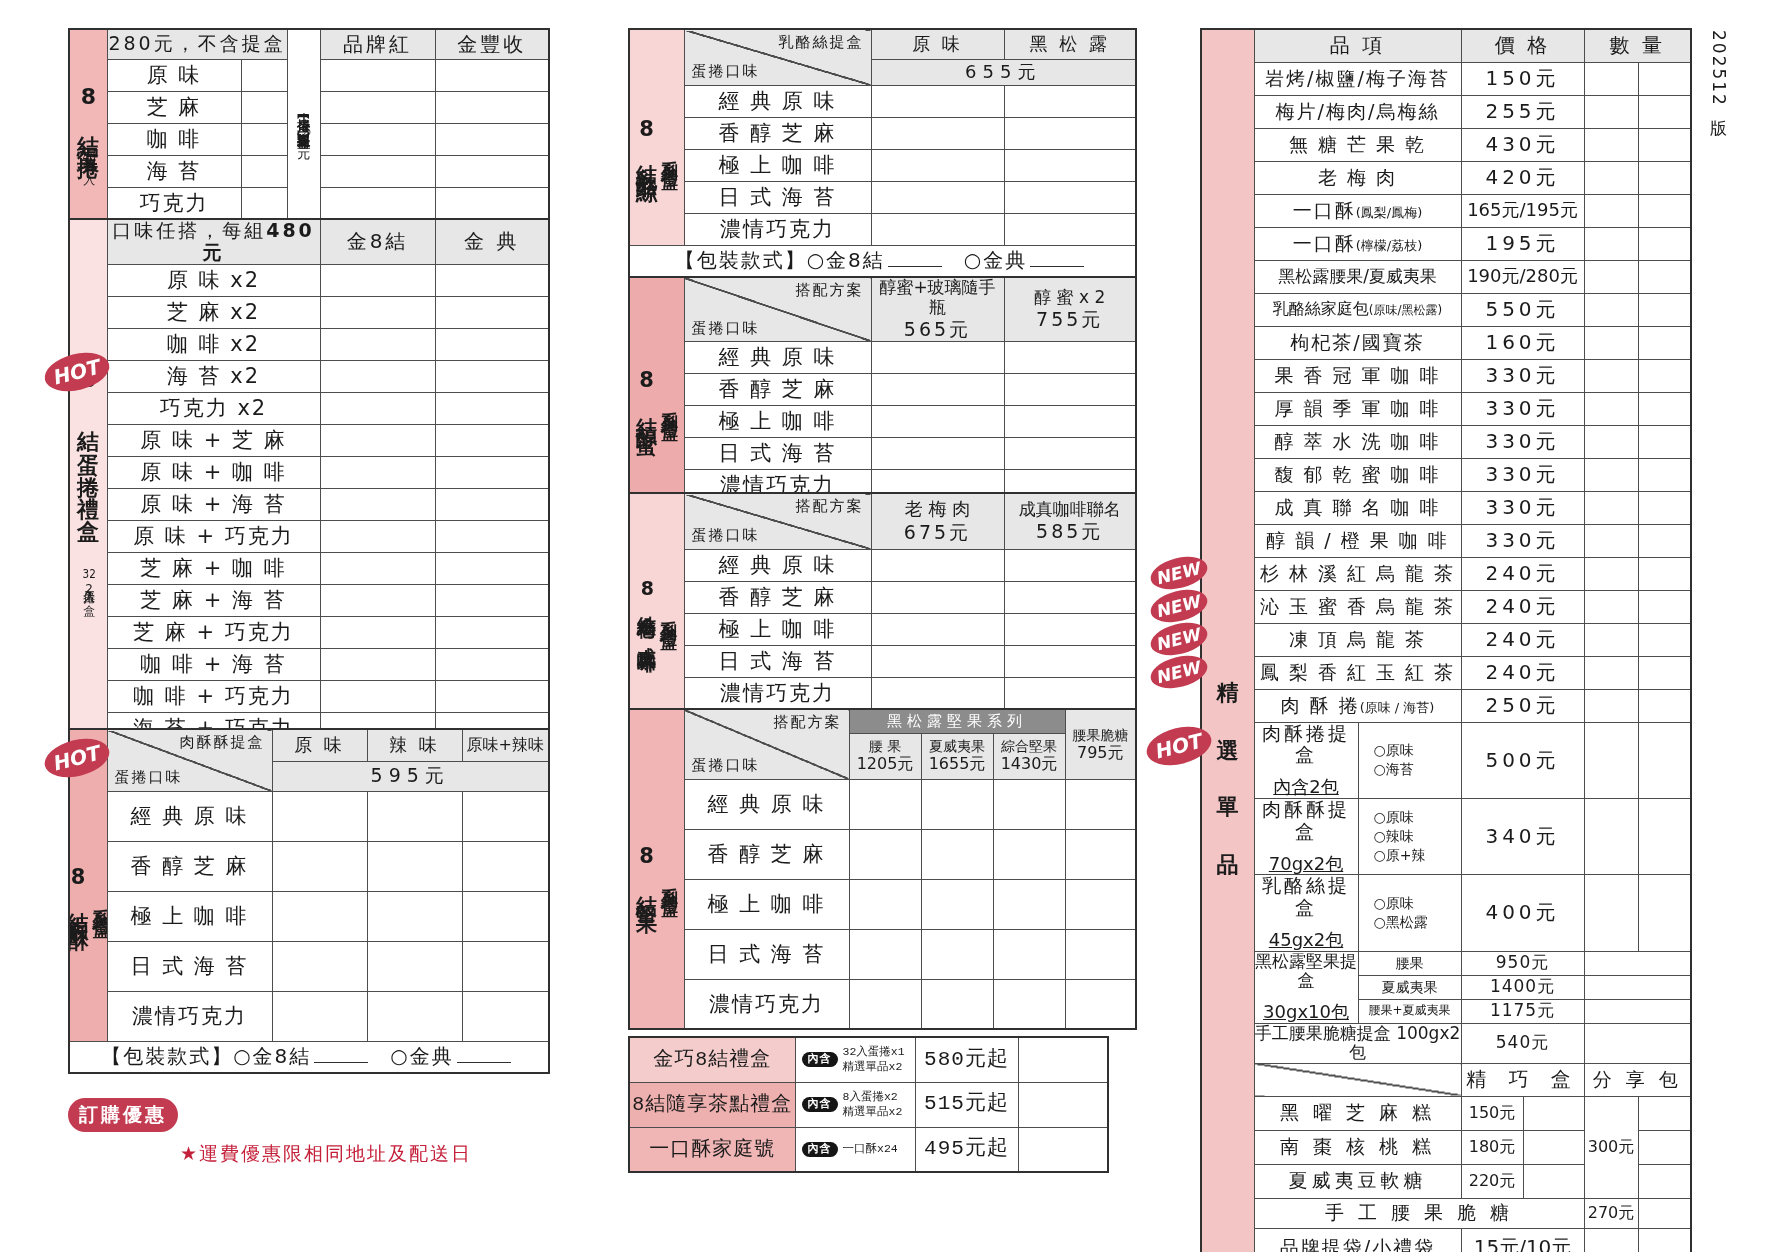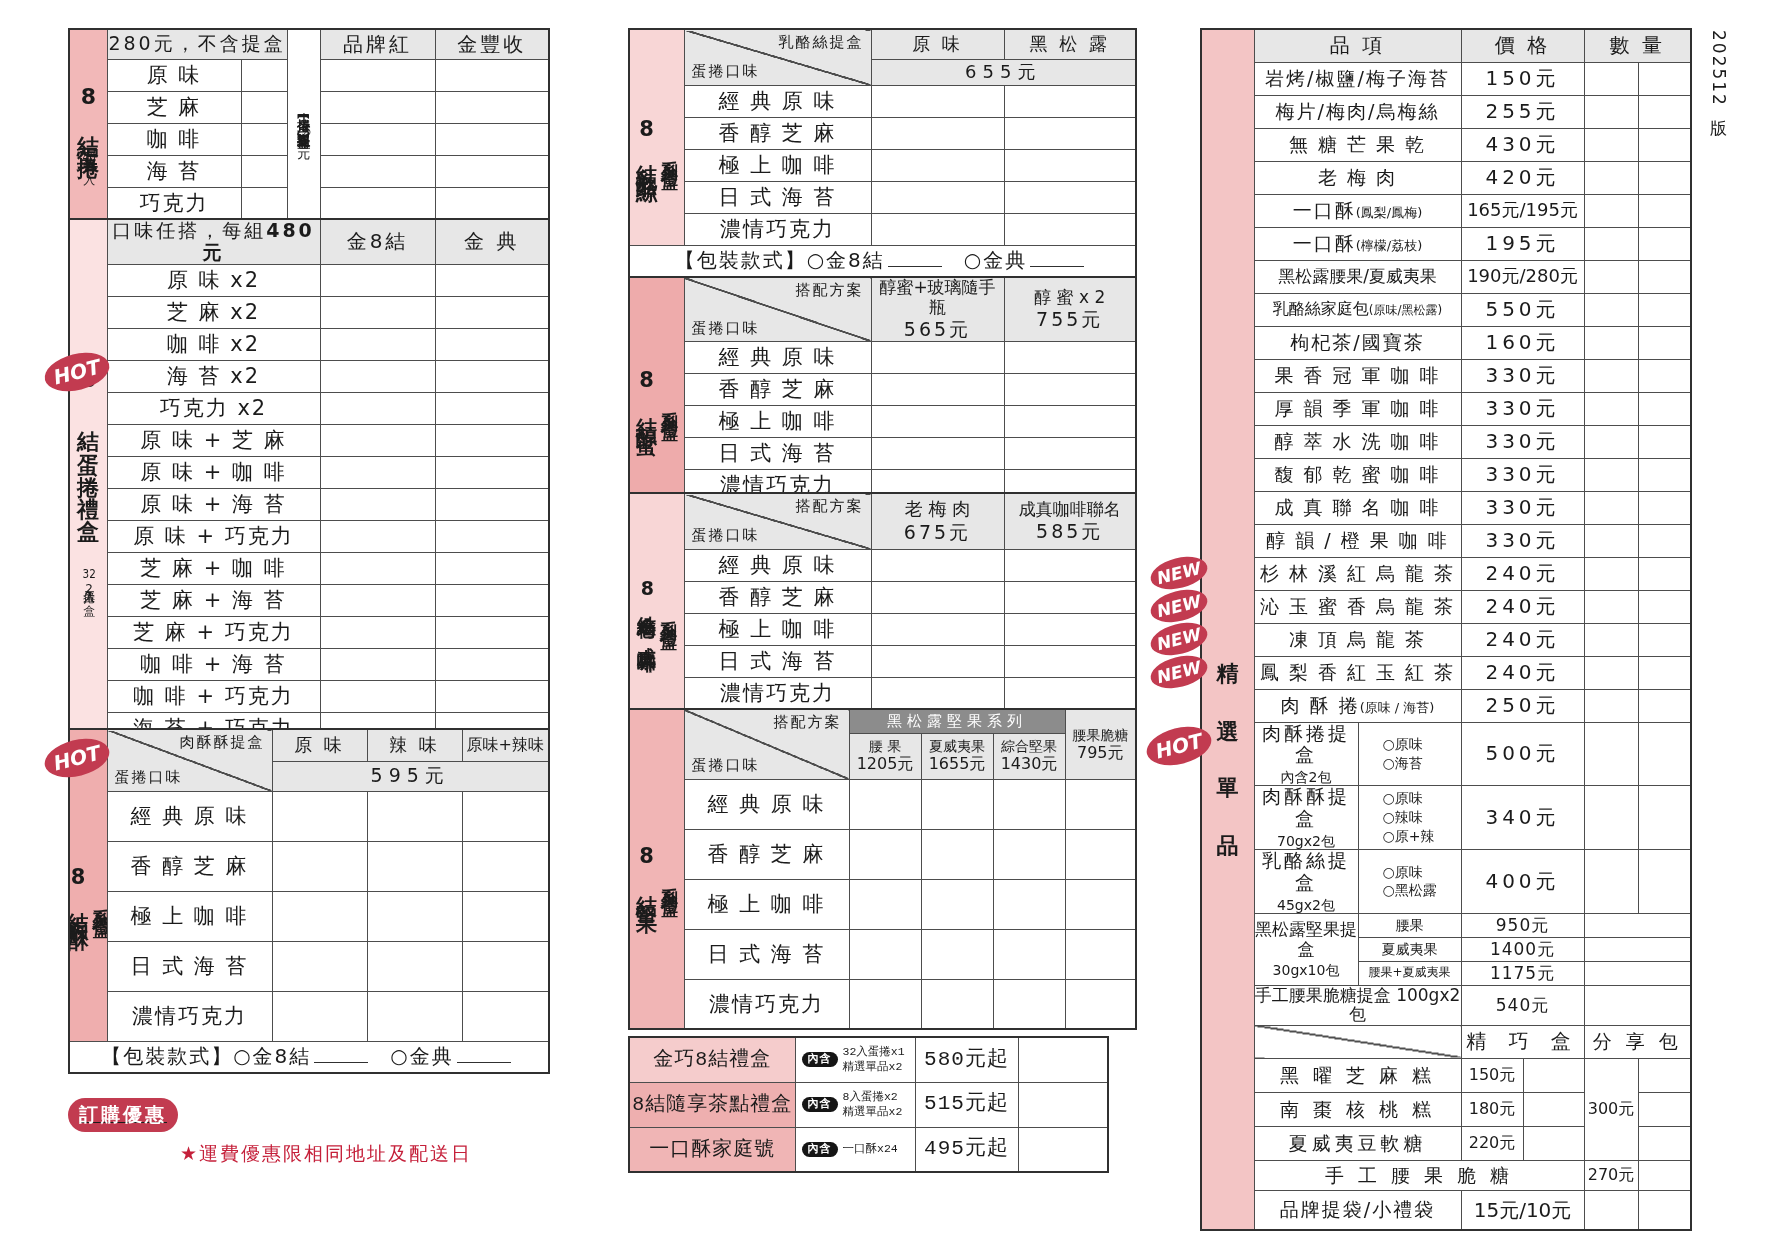--- a/index.html
+++ b/index.html
@@ -36,41 +36,41 @@
   .subcol div.l1 { font-size:14px; } .subcol div.l2 { font-size:16px; margin-top:1px; }
   .footer-row { font-size:20px; letter-spacing:2px; background:#fff; }
   .uline { display:inline-block; width:54px; border-bottom:1.8px solid #303030; height:16px; margin:0 6px 0 3px; }
   
   .pname { font-size:19px; letter-spacing:2px; }
   .pnote { font-size:13px; letter-spacing:0; }
   .pprice { font-size:20px; letter-spacing:4px; }
   .pp-n { font-size:18px; letter-spacing:0; }
   .pp-s { font-size:17px; letter-spacing:1px; }
   .pname2 .n1 { font-size:19px; letter-spacing:3px; display:block; }
-  .pname2 .n2 { font-size:14px; display:block; margin-top:3px; }
-  .opts { font-size:14px; text-align:left; padding-left:24px; line-height:1.35; }
+  .pname2 .n2 { font-size:18px; display:block; margin-top:11px;text-decoration:underline; }
+  .opts { font-size:14px; text-align:left; padding-left:15px; line-height:1.35; }
   .opt-s { font-size:14px; }
   .shead { font-size:20px; letter-spacing:8px; }
   .sname { font-size:19px; letter-spacing:4px; }
   .sprice { font-size:16px; letter-spacing:0; }
   .qcell { background:#fff; }
   
   .gname { font-size:20px; letter-spacing:1px; }
   .gcontain { display:flex; align-items:center; justify-content:flex-start; gap:5px; padding-left:6px; }
   .cbadge { background:#151515; color:#fff; border-radius:9px; font-size:11px; font-weight:bold; padding:1px 6px; letter-spacing:1px; flex:0 0 auto; }
   .clines { font-size:11.5px; text-align:left; line-height:1.25; }
   .gprice { font-size:21px; letter-spacing:1px; }
   
   .oval { position:absolute; background:#c23b50; color:#fff; font-weight:bold; font-style:italic;
           border-radius:50%; display:flex; align-items:center; justify-content:center; transform:rotate(-14deg); z-index:5;
           font-family:"DejaVu Sans","Liberation Sans",sans-serif; }
   .oval.hot { width:66px; height:36px; font-size:20px; }
   .oval.new { width:58px; height:30px; font-size:17px; }
   .pill { background:#c23b50; color:#fff; border-radius:17px; padding:4px 11px; font-weight:bold; font-size:19px; letter-spacing:3px; flex:0 0 auto; }
-  .noterow { display:flex; align-items:flex-start; gap:12px; margin-bottom:9px;text-decoration:underline; }
+  .noterow { display:flex; align-items:flex-start; gap:12px; margin-bottom:9px; }
   .notetext { font-size:21px; letter-spacing:2px; line-height:1.45; padding-top:2px; }
   .star { color:#c5203a; font-size:19px; letter-spacing:2px; margin-left:112px; margin-top:2px; }
   #version { position:absolute; left:1708px; top:30px; writing-mode:vertical-rl; font-size:17px; letter-spacing:2px; }
 </style>
 </head>
 <body>
 
 <div id="page">
 
   <table style="left:68px; top:28px; width:480px;">

